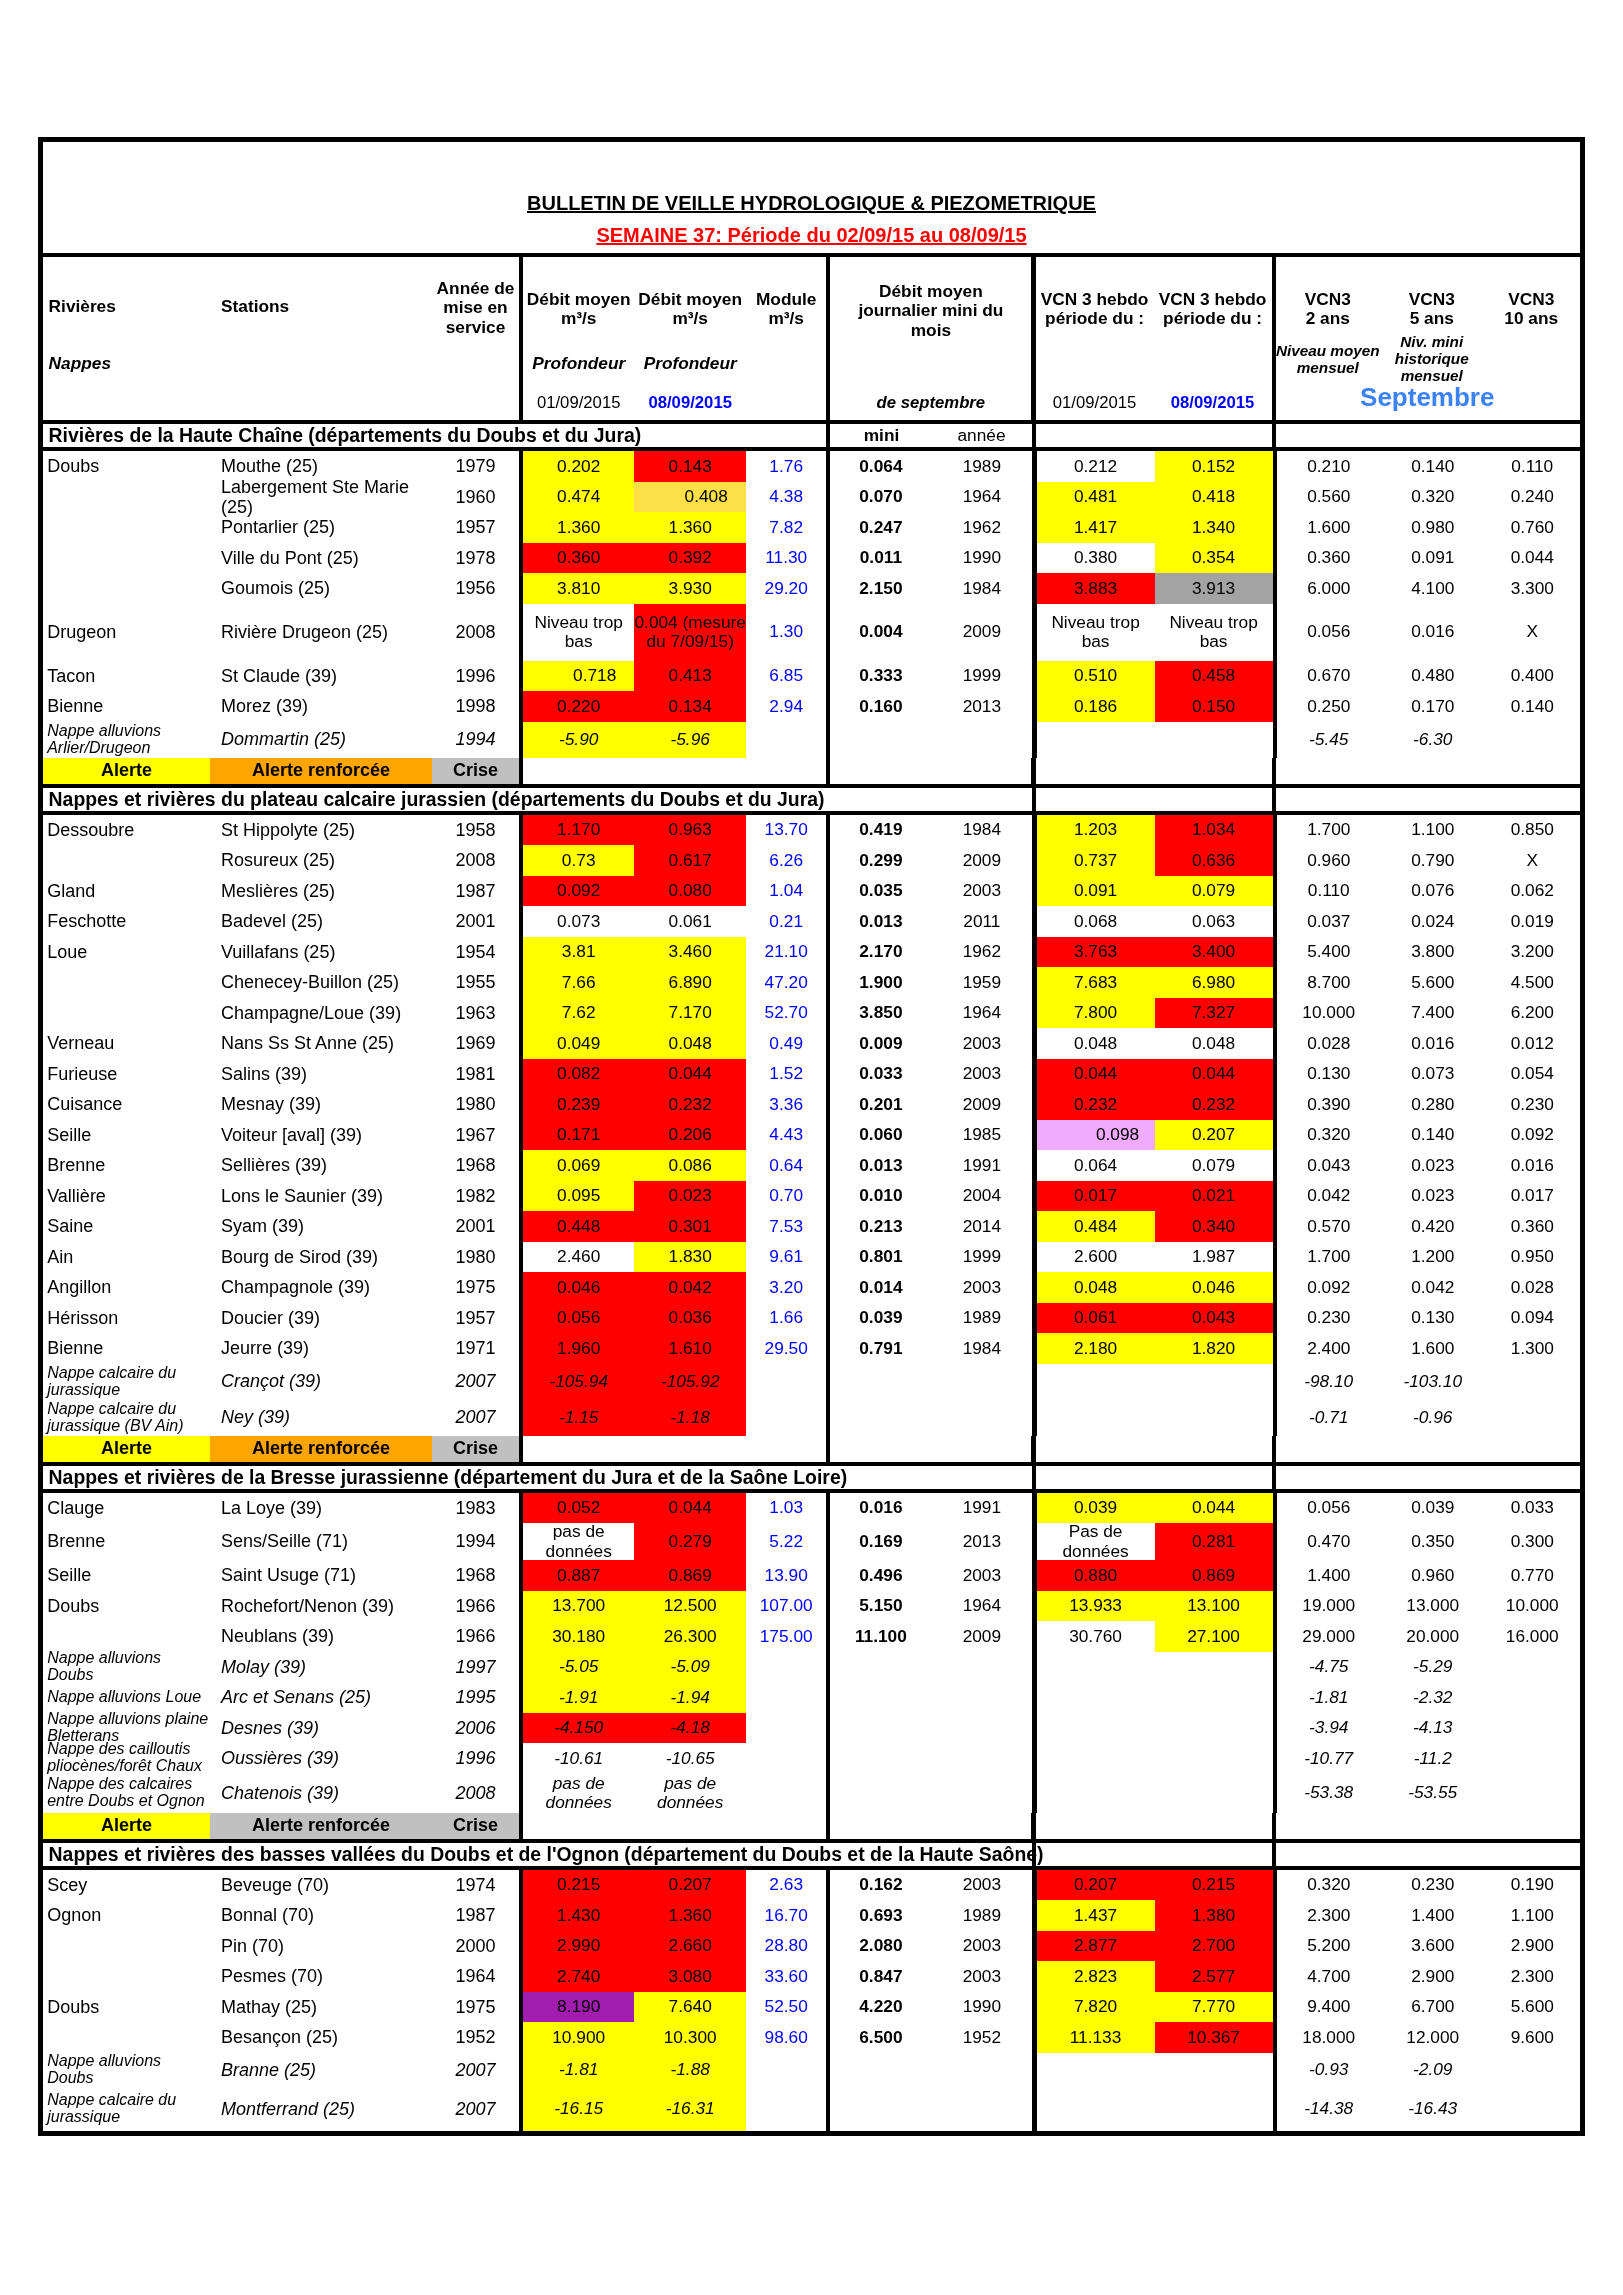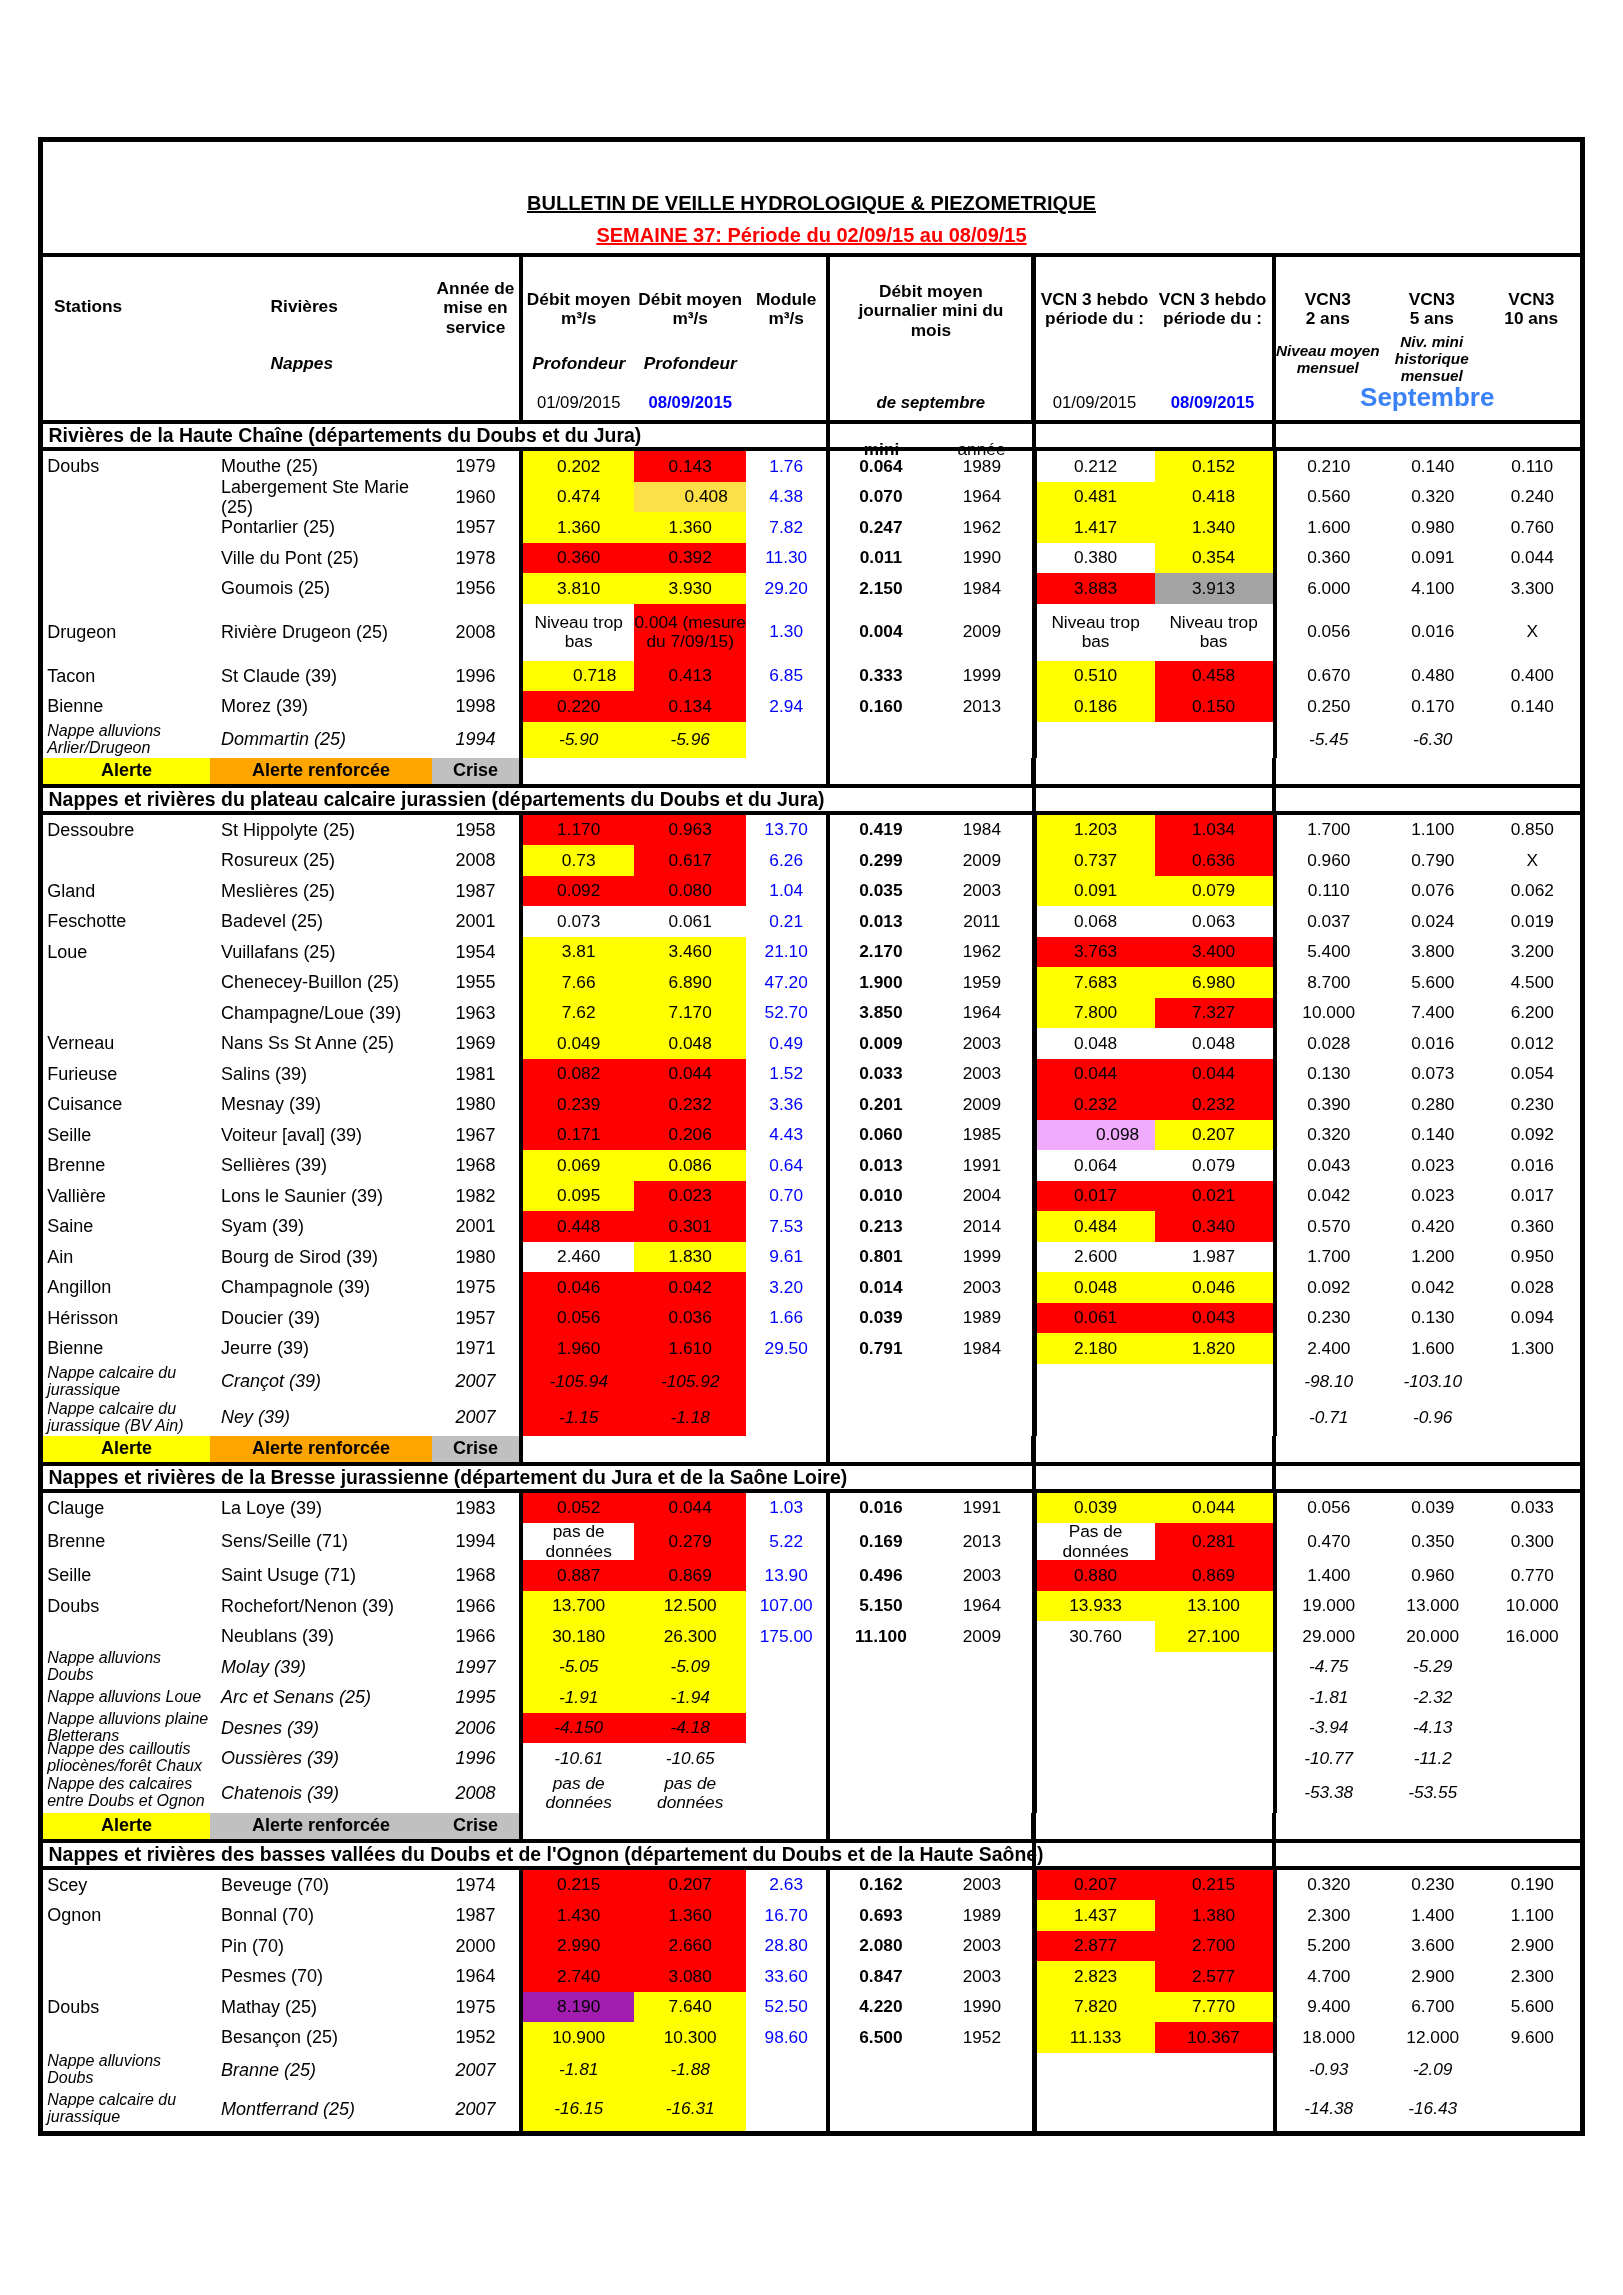--- a/index.html
+++ b/index.html
@@ -22,21 +22,21 @@
   .hsmall{font-size:15.3px;}
   .hdate{position:absolute;top:136px;width:100%;text-align:center;font-size:16.7px;}
   .hdate.b{font-weight:bold;color:#0000FF;}
   .hmonth{position:absolute;bottom:7px;width:100%;text-align:center;
           font-size:26px;font-weight:bold;color:#3b82f6;}
   .vb{width:4.2px;background:#000;flex:0 0 4.2px;}
   
   .sec-title{border-top:4.9px solid #000;border-bottom:4.9px solid #000;display:flex;align-items:stretch;}
   .st-text{width:989px;flex:0 0 989px;display:flex;align-items:center;position:relative;}
   .st-text span{font-size:19.4px;font-weight:bold;padding-left:5.6px;white-space:nowrap;}
-  .subcol{position:absolute;top:14px;height:100%;display:flex;align-items:center;justify-content:center;font-size:17.3px;}
+  .subcol{position:absolute;top:0;height:100%;display:flex;align-items:center;justify-content:center;font-size:17.3px;}
   .row{display:flex;align-items:stretch;}
   .cell{box-sizing:border-box;display:flex;align-items:center;justify-content:center;
         font-size:17.3px;line-height:1.12;text-align:center;}
   .c-riv{width:167px;flex:0 0 167px;justify-content:flex-start;text-align:left;padding-left:4.2px;font-size:18px;}
   .c-sta{width:222px;flex:0 0 222px;justify-content:flex-start;text-align:left;padding-left:11px;font-size:18px;}
   .c-ann{width:87px;flex:0 0 87px;font-size:18px;}
   .c-d1{width:111px;flex:0 0 111px;}
   .c-d2{width:112px;flex:0 0 112px;}
   .c-mod{width:80px;flex:0 0 80px;color:#0000FF;}
   .c-mini{width:101px;flex:0 0 101px;font-weight:bold;}
@@ -55,26 +55,26 @@
 <body>
 <div class="page">
 
 <div class="tbl">
   <div class="titlebox">
     <div class="t1">BULLETIN DE VEILLE HYDROLOGIQUE &amp; PIEZOMETRIQUE</div>
     <div class="t2">SEMAINE 37: Période du 02/09/15 au 08/09/15</div>
   </div>
 
   <div class="hdr">
-    <div class="hcol" style="width:222px">
-      <div class="hlab hleft" style="top:40px;left:11px">Stations</div>
-    </div>
     <div class="hcol" style="width:167px">
       <div class="hlab hleft" style="top:40px;left:5.6px">Rivières</div>
       <div class="hlab hleft hit" style="top:97px;left:5.6px">Nappes</div>
+    </div>
+    <div class="hcol" style="width:222px">
+      <div class="hlab hleft" style="top:40px;left:11px">Stations</div>
     </div>
     <div class="hcol" style="width:87px">
       <div class="hlab" style="top:22px">Année de
 mise en
 service</div>
     </div>
     <div class="vb"></div>
     <div class="hcol" style="width:111px">
       <div class="hlab" style="top:33px">Débit moyen
 m³/s</div>

